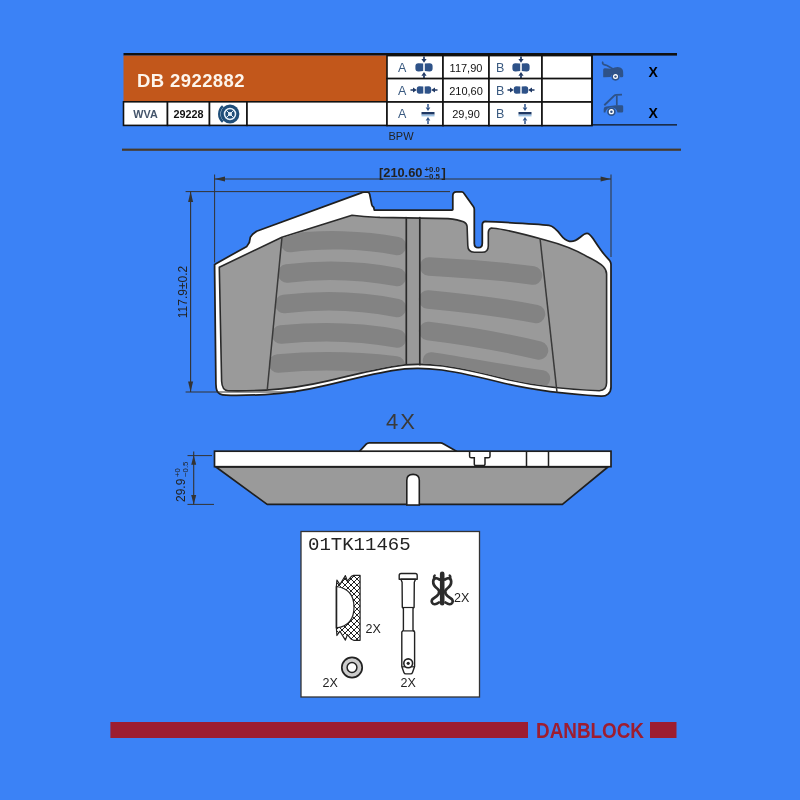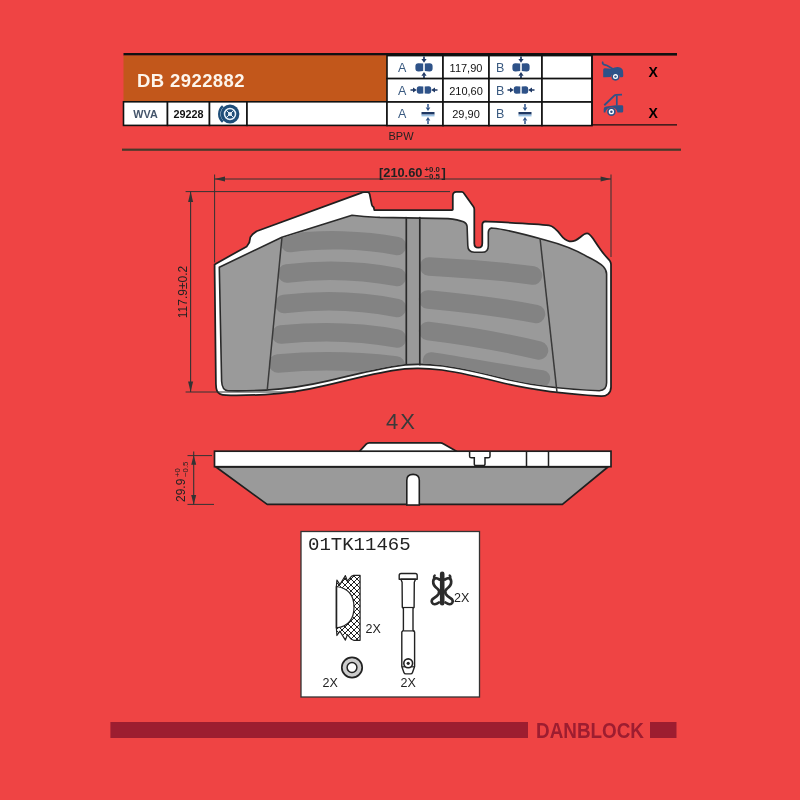--- a/index.html
+++ b/index.html
@@ -1,16 +1,16 @@
 <!DOCTYPE html>
 <html><head>
 <meta charset="utf-8">
 <style>
   html,body{margin:0;padding:0;background:#ffffff;}
-  #page{position:relative;width:800px;height:800px;background:#ef4444;overflow:hidden;
+  #page{position:relative;width:800px;height:800px;background:#3b82f6;overflow:hidden;
         font-family:"Liberation Sans", sans-serif;}
   svg text{font-family:"Liberation Sans", sans-serif;}
 </style>
 </head>
 <body>
 <div id="page">
 <svg width="800" height="800" viewBox="0 0 800 800">
   <defs>
     <pattern id="hatch" width="6" height="6" patternUnits="userSpaceOnUse">
       <path d="M0 0 L6 6 M6 0 L0 6" stroke="#222" stroke-width="1"></path>

